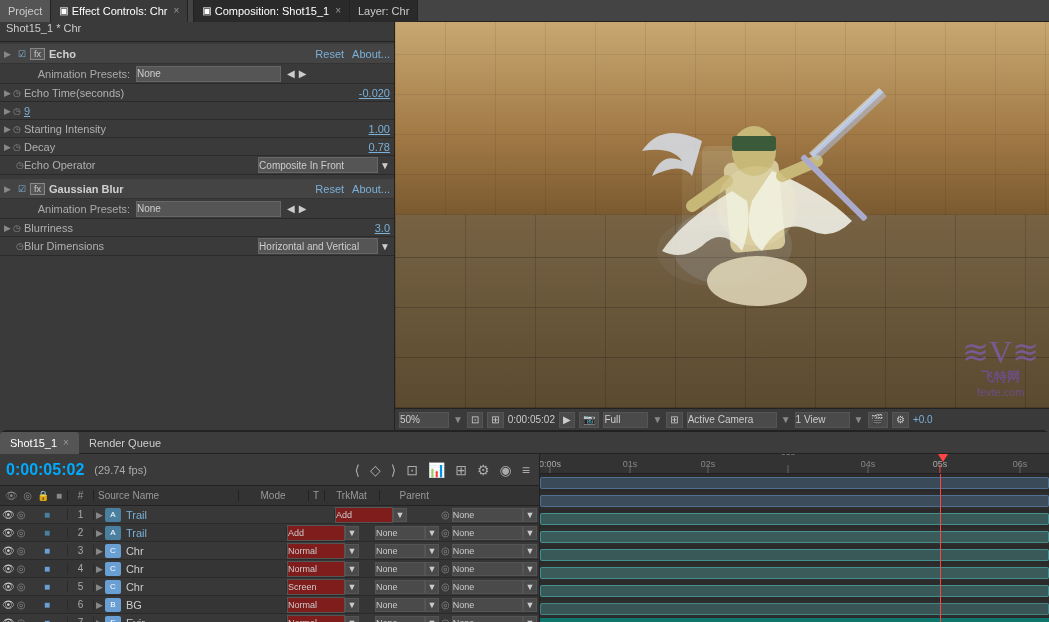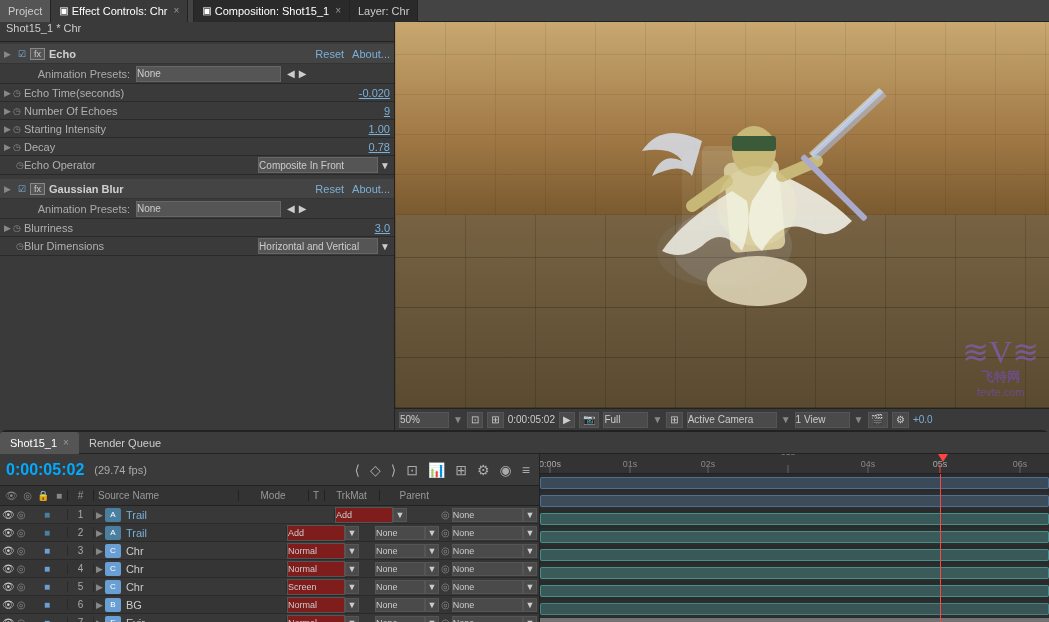--- a/index.html
+++ b/index.html
@@ -96,21 +96,21 @@
     .tl-row-name.trail { color: #7ab0d8; }
     .tl-mode-select { width: 58px; height: 16px; background: #7f1d1d; border: 1px solid #555; color: #ccc; font-size: 9px; flex-shrink: 0; }
     .tl-mode-btn { width: 14px; height: 14px; background: #4a4a4a; border: 1px solid #555; color: #ccc; font-size: 9px; display: flex; align-items: center; justify-content: center; cursor: pointer; flex-shrink: 0; }
     .tl-col-t-cell { width: 16px; flex-shrink: 0; border-left: 1px solid #2a2a2a; border-right: 1px solid #2a2a2a; }
     .tl-trkmat-select { width: 50px; height: 14px; background: #4a4a4a; border: 1px solid #555; color: #ccc; font-size: 9px; flex-shrink: 0; }
     .tl-parent-area { width: 100px; display: flex; align-items: center; padding: 0 2px; flex-shrink: 0; }
     .tl-parent-icon { color: #888; font-size: 10px; cursor: pointer; margin-right: 2px; }
     .tl-parent-select { flex: 1; height: 14px; background: #4a4a4a; border: 1px solid #555; color: #ccc; font-size: 9px; }
 
     
-    .tl-right { flex: 1; display: flex; flex-direction: column; background: #737373; overflow: hidden; }
+    .tl-right { flex: 1; display: flex; flex-direction: column; background: #0f766e; overflow: hidden; }
     .tl-time-ruler { height: 20px; background: #333; border-bottom: 1px solid #222; position: relative; display: flex; align-items: flex-end; padding-bottom: 2px; }
     .tl-ruler-mark { position: absolute; font-size: 9px; color: #888; transform: translateX(-50%); }
     .tl-ruler-line { position: absolute; bottom: 0; width: 1px; height: 8px; background: #666; transform: translateX(-50%); }
     
     .tl-keyframe-rows { flex: 1; position: relative; overflow: hidden; }
     .tl-kf-row { height: 18px; border-bottom: 1px solid #2a2a2a; position: relative; }
     .tl-kf-row:nth-child(odd) { background: #2d2d2d; }
     .tl-kf-row:nth-child(even) { background: #2a2a2a; }
     .tl-kf-bar { position: absolute; top: 3px; height: 12px; background: rgba(100,150,200,0.3); border: 1px solid rgba(100,150,200,0.5); border-radius: 2px; }
     .tl-playhead-line { position: absolute; top: 0; width: 1px; background: #ff4444; height: 100%; z-index: 10; pointer-events: none; }
@@ -183,21 +183,20 @@
           <span class="param-stopwatch">◷</span>
         </div>
         <span class="param-name">Echo Time(seconds)</span>
         <span class="param-value">-0.020</span>
       </div>
       <div class="param-row">
         <div class="param-indent">
           <span class="param-expand">▶</span>
           <span class="param-stopwatch">◷</span>
         </div>
-        <span class="param-name">Number Of Echoes</span>
         <span class="param-value">9</span>
       </div>
       <div class="param-row">
         <div class="param-indent">
           <span class="param-expand">▶</span>
           <span class="param-stopwatch">◷</span>
         </div>
         <span class="param-name">Starting Intensity</span>
         <span class="param-value">1.00</span>
       </div>

